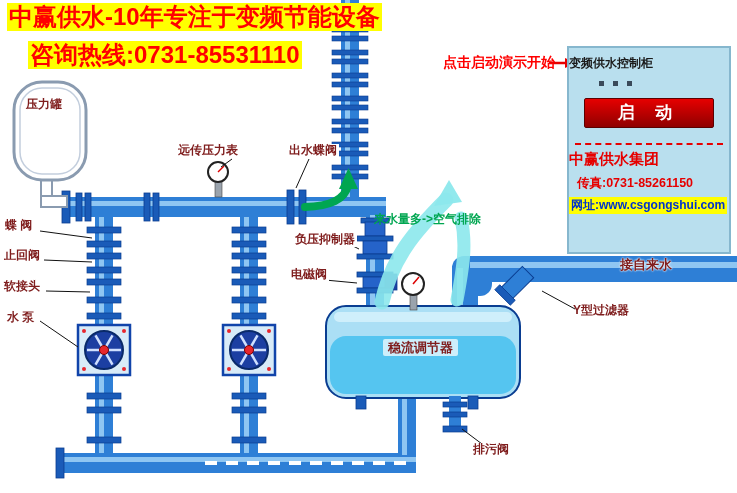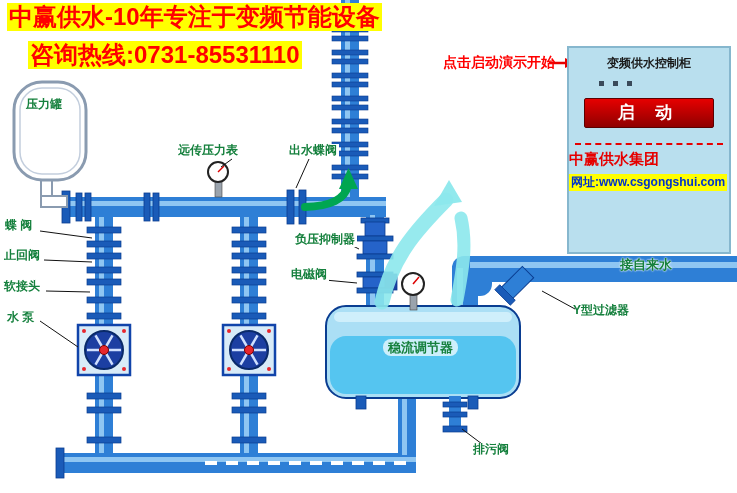--- a/index.html
+++ b/index.html
@@ -1,32 +1,32 @@
 <!DOCTYPE html>
 <html><head>
 <meta charset="utf-8">
 <style>
   *{margin:0;padding:0;box-sizing:border-box}
   html,body{width:737px;height:493px;background:#fff;overflow:hidden;
     font-family:"Liberation Sans","DejaVu Sans",sans-serif}
   .stage{position:relative;width:737px;height:493px;background:#fff}
   .stage > svg{position:absolute;left:0;top:0}
-  .lbl{position:absolute;color:#15803d;font-weight:bold;font-size:12px;
+  .lbl{position:absolute;color:#7f1d1d;font-weight:bold;font-size:12px;
     white-space:nowrap;line-height:1.15}
   .lbl.bgw{background:#fff;padding:0 2px}
   .hl{background:#ffff00;padding:0 2px;display:inline-block}
   .t-big{font-size:24px;color:#ff0000}
   .red{color:#ff0000}
   .green{color:#00a651}
   .navy13{font-size:13px}
   .onpipe{text-shadow:0 0 2px #fff,0 0 2px #fff}
-  .badge{background:#cdeffb;padding:1px 5px;border-radius:8px}
+  .badge{background:#cdeffb;padding:1px 5px;border-radius:2px}
   .cabinet{position:absolute;left:567px;top:46px;width:164px;height:208px;
     background:#b9dfee;border:2px solid #86b7ce}
-  .cab-title{margin-top:7px;text-align:center;color:#1a1a1a;font-weight:bold;font-size:12px}
+  .cab-title{margin-top:7px;text-align:left;color:#1a1a1a;font-weight:bold;font-size:12px}
   .dots{display:flex;gap:9px;margin:9px 0 0 30px}
   .dot{width:5px;height:5px;background:#3a4a5a}
   .start-btn{display:block;margin:12px auto 0;width:130px;height:30px;cursor:pointer;
     background:linear-gradient(#e60000,#8f0000);border:1px solid #5c0000;border-radius:2px;
     color:#fff;font-weight:bold;font-size:17px;letter-spacing:8px;text-align:center;line-height:28px}
   .cab-div{margin:15px auto 0;width:148px;border-top:2px dashed #e60000}
   .cab-co{margin-top:5px;text-align:left;color:#e60000;font-weight:bold;font-size:15px}
   .cab-line{margin:6px 0 0 8px;color:#e60000;font-weight:bold;font-size:12.5px}
   .cab-web{margin:5px 0 0 0;font-size:12px;font-weight:bold;color:#0033cc}
 </style>
@@ -255,31 +255,33 @@
 
 <div class="lbl" style="left:26px;top:98px">压力罐</div>
 <div class="lbl" style="left:5px;top:219px">蝶 阀</div>
 <div class="lbl" style="left:4px;top:249px">止回阀</div>
 <div class="lbl" style="left:4px;top:280px">软接头</div>
 <div class="lbl" style="left:7px;top:311px">水 泵</div>
 <div class="lbl bgw" style="left:176px;top:144px">远传压力表</div>
 <div class="lbl bgw" style="left:287px;top:144px">出水蝶阀</div>
 <div class="lbl bgw" style="left:293px;top:233px">负压抑制器</div>
 <div class="lbl bgw" style="left:289px;top:268px">电磁阀</div>
+<div class="lbl green" style="left:374px;top:213px">来水量多-&gt;空气排除</div>
 <div class="lbl navy13" style="left:383px;top:341px"><span class="badge">稳流调节器</span></div>
 <div class="lbl bgw" style="left:471px;top:443px">排污阀</div>
 <div class="lbl" style="left:573px;top:304px">Y型过滤器</div>
 <div class="lbl navy13 onpipe" style="left:620px;top:258px">接自来水</div>
 
 <div class="cabinet">
   <div class="cab-title">变频供水控制柜</div>
   <div class="dots">
     <div class="dot"></div>
     <div class="dot"></div>
     <div class="dot"></div>
   </div>
   <div class="start-btn">启 动</div>
   <div class="cab-div"></div>
   <div class="cab-co">中赢供水集团</div>
+  <div class="cab-line">传真:0731-85261150</div>
   <div class="cab-web"><span class="hl">网址:www.csgongshui.com</span></div>
 </div>
 
 </div>
 
 </body></html>

